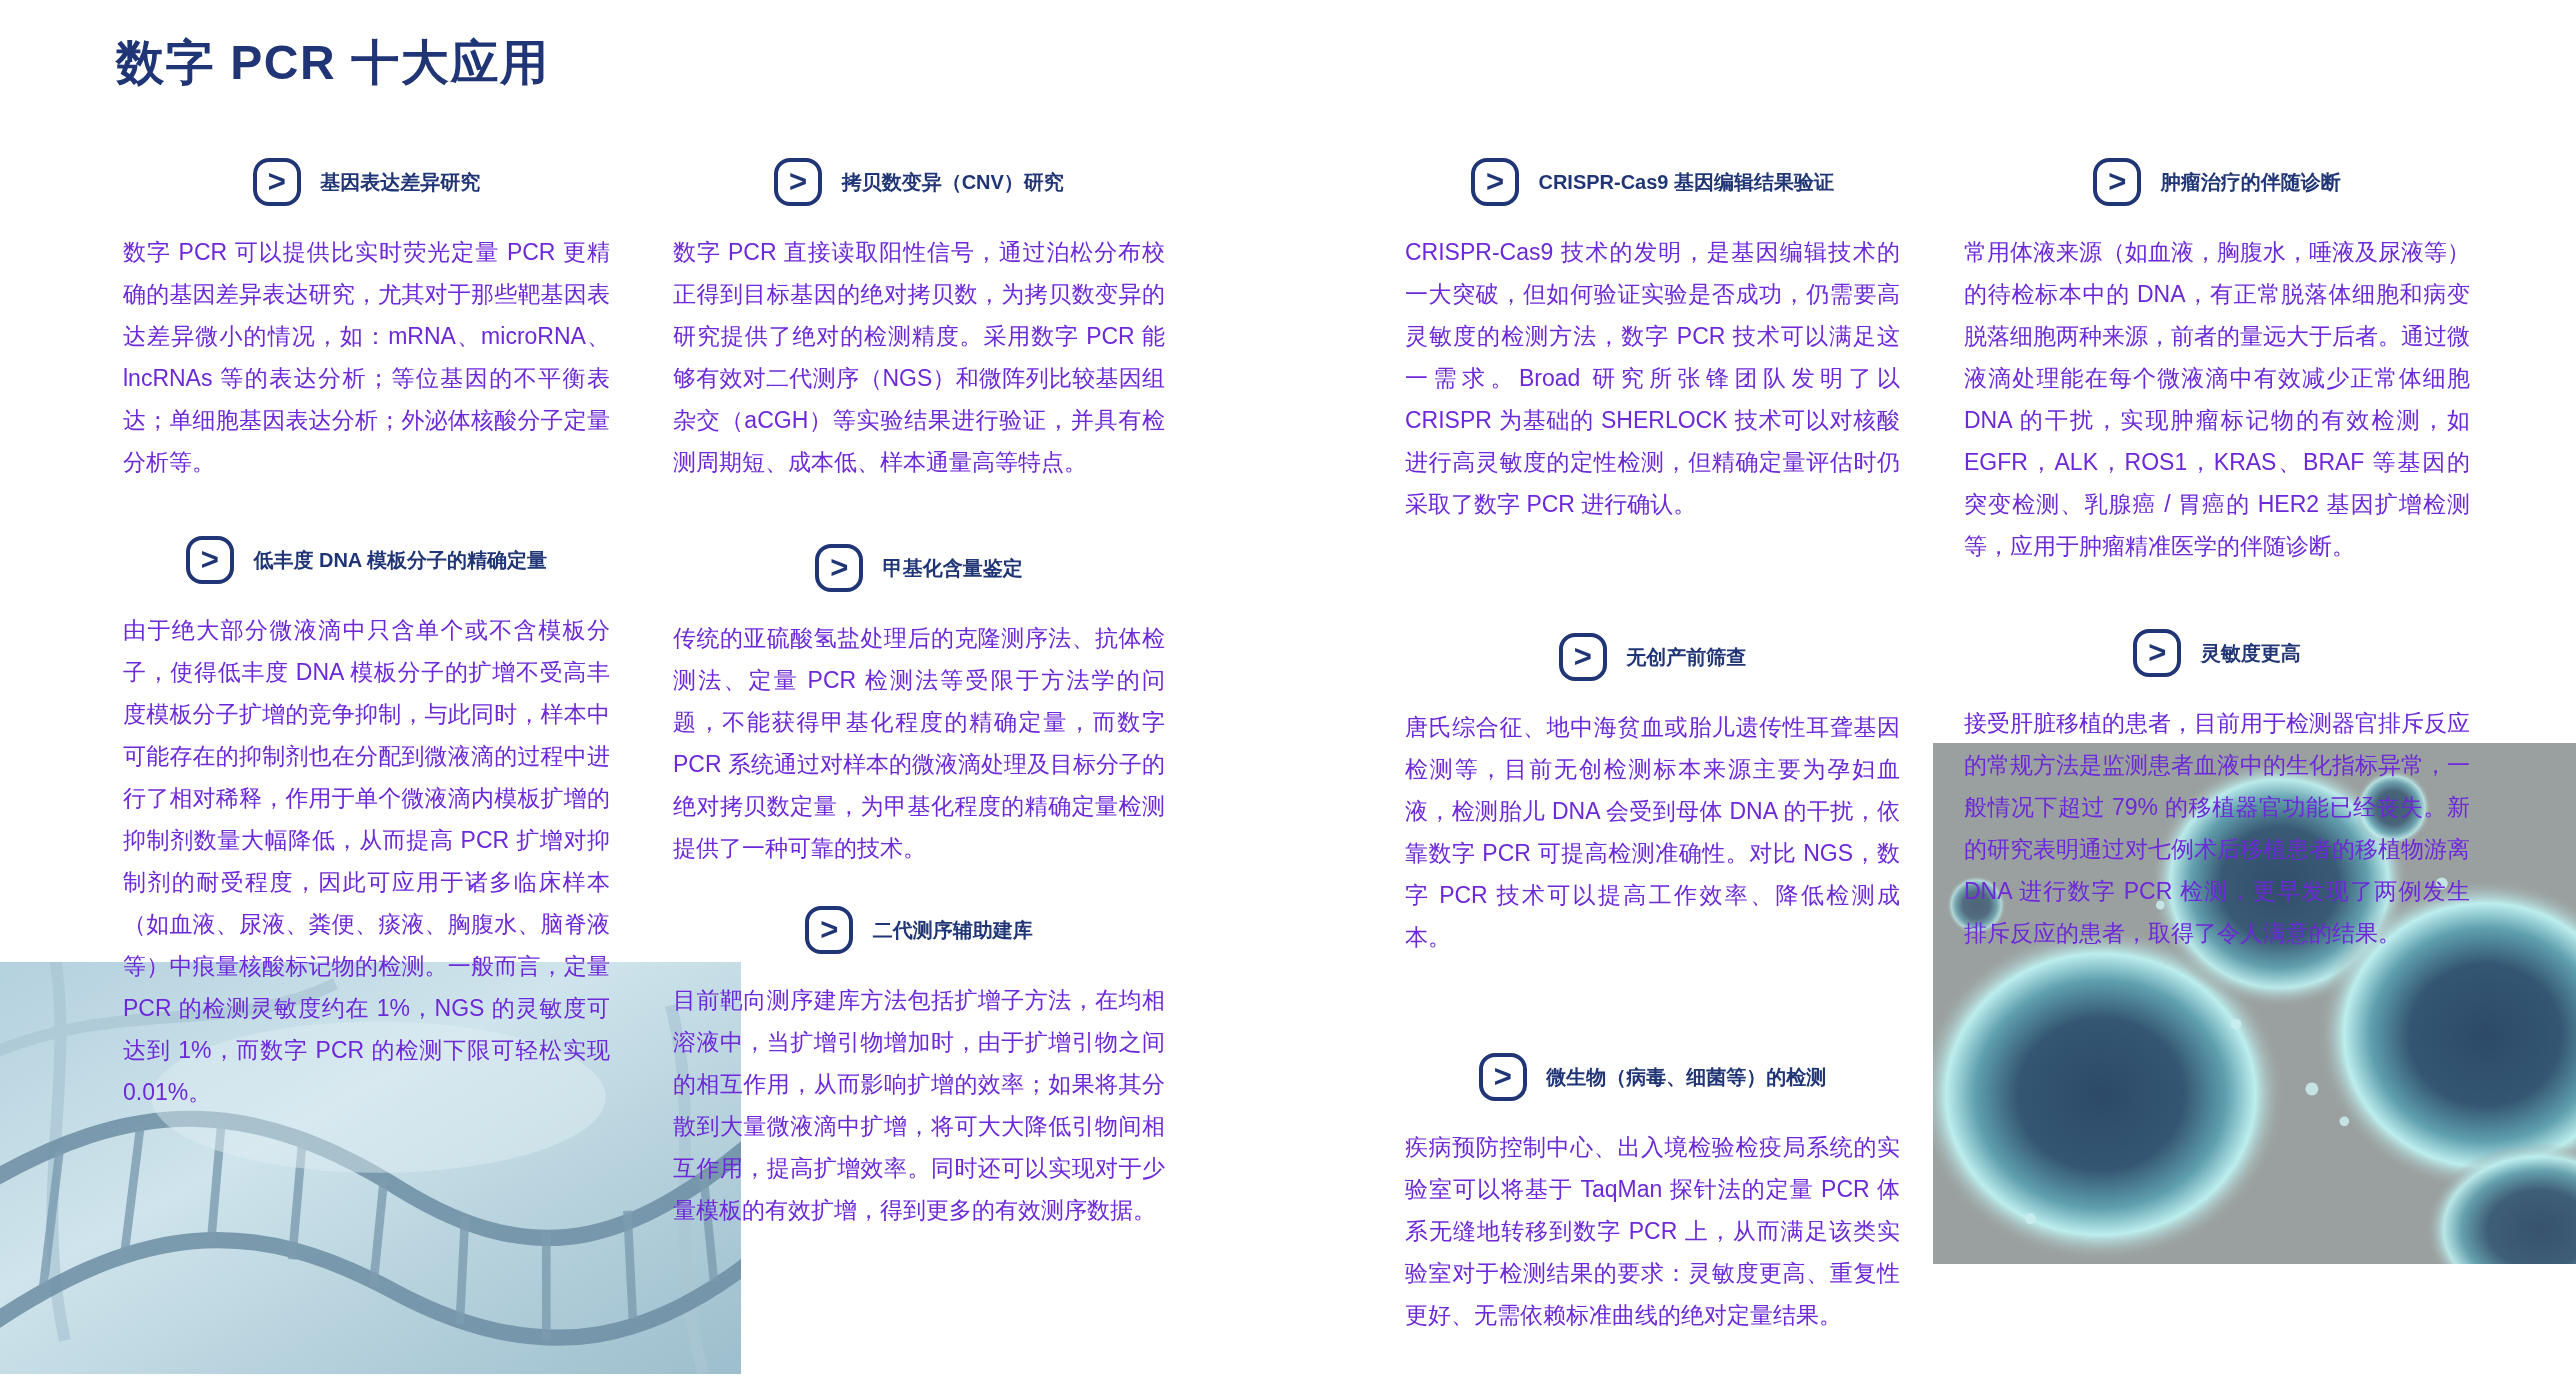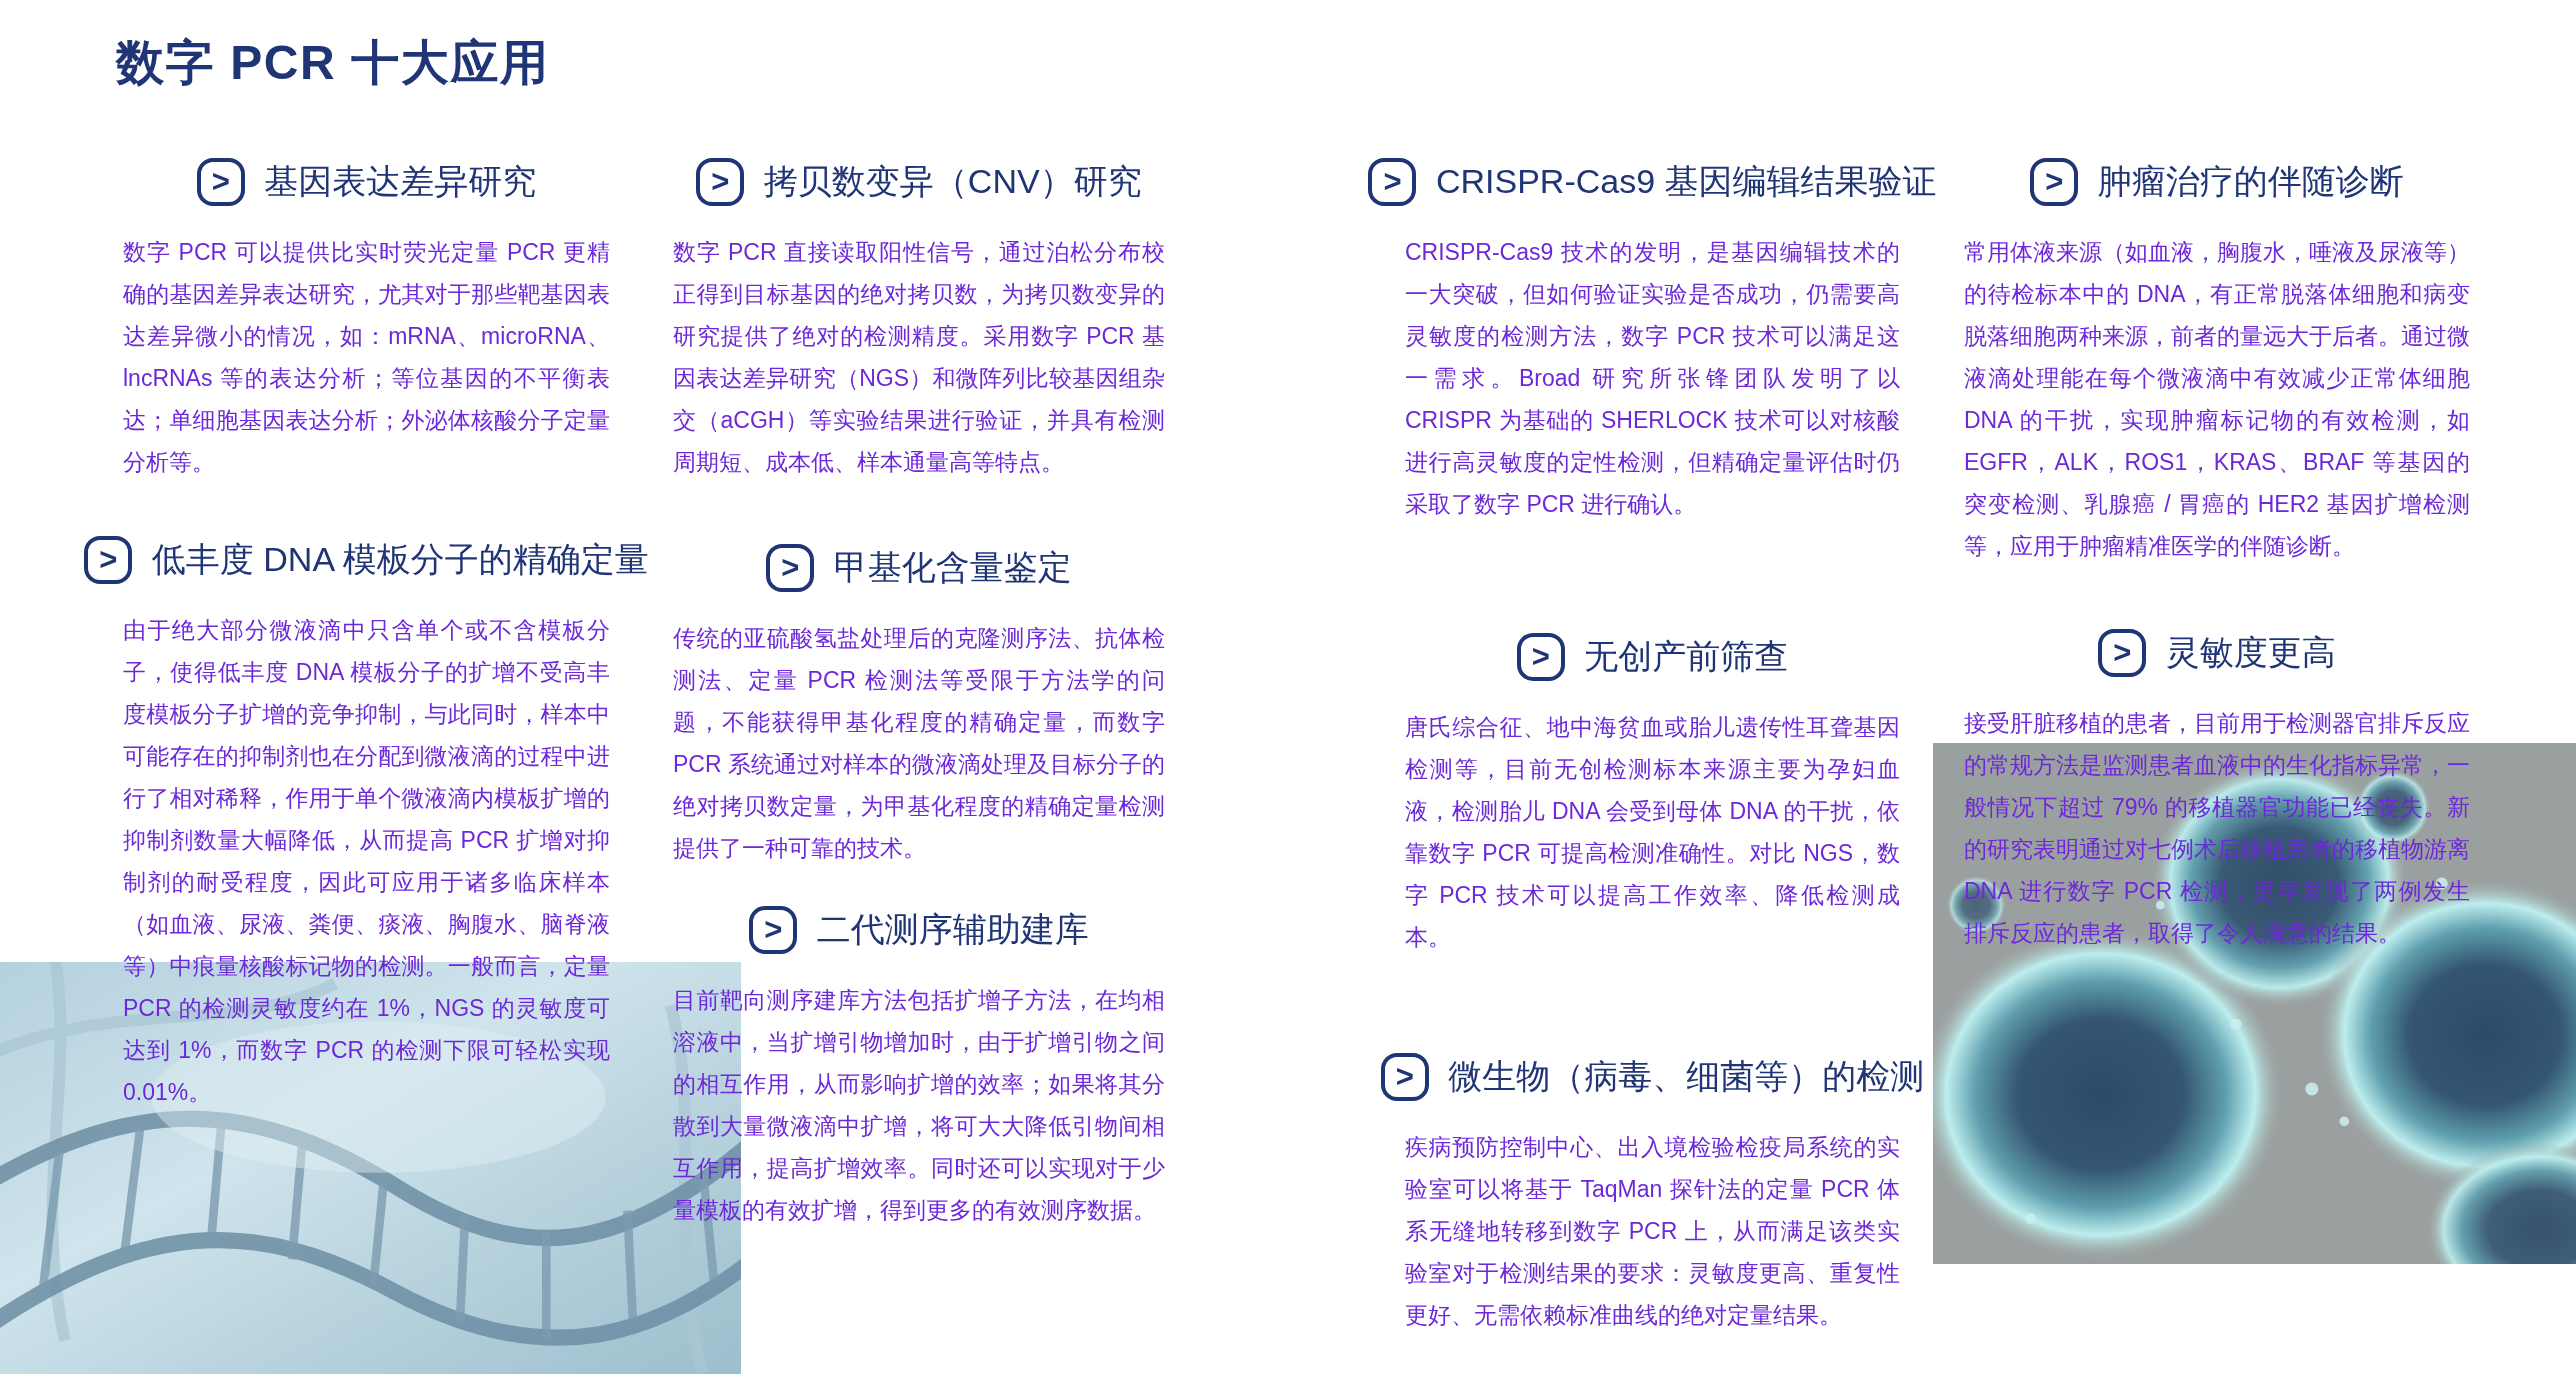--- a/index.html
+++ b/index.html
@@ -51,22 +51,22 @@
   }
   .icon-glyph{
     font-size:31px;
     font-weight:bold;
     color:#203575;
     line-height:1;
     transform:translateY(-1.1px);
   }
   .sec-title{
     margin:0;
-    font-size:34px;
-    font-weight:normal;
+    font-size:20px;
+    font-weight:bold;
     color:#203575;
     white-space:nowrap;
   }
   .sec-body{
     margin:25px 0 0 0;
     font-size:23px;
     line-height:42px;
     color:#6d28d9;
     text-align:justify;
     text-justify:inter-character;
@@ -194,21 +194,21 @@
   </div>
 
   <div class="col col-2">
     <section class="sec">
       <div class="sec-head">
         <span class="icon-box">
             <span class="icon-glyph">&gt;</span>
           </span>
         <h2 class="sec-title">拷贝数变异（CNV）研究</h2>
       </div>
-      <p class="sec-body">数字 PCR 直接读取阳性信号，通过泊松分布校正得到目标基因的绝对拷贝数，为拷贝数变异的研究提供了绝对的检测精度。采用数字 PCR 基因表达差异研究（NGS）和微阵列比较基因组杂交（aCGH）等实验结果进行验证，并具有检测周期短、成本低、样本通量高等特点。</p>
+      <p class="sec-body">数字 PCR 直接读取阳性信号，通过泊松分布校正得到目标基因的绝对拷贝数，为拷贝数变异的研究提供了绝对的检测精度。采用数字 PCR 能够有效对二代测序（NGS）和微阵列比较基因组杂交（aCGH）等实验结果进行验证，并具有检测周期短、成本低、样本通量高等特点。</p>
     </section>
     <section class="sec mt-c2-s2">
       <div class="sec-head">
         <span class="icon-box">
             <span class="icon-glyph">&gt;</span>
           </span>
         <h2 class="sec-title">甲基化含量鉴定</h2>
       </div>
       <p class="sec-body">传统的亚硫酸氢盐处理后的克隆测序法、抗体检测法、定量 PCR 检测法等受限于方法学的问题，不能获得甲基化程度的精确定量，而数字 PCR 系统通过对样本的微液滴处理及目标分子的绝对拷贝数定量，为甲基化程度的精确定量检测提供了一种可靠的技术。</p>
     </section>

